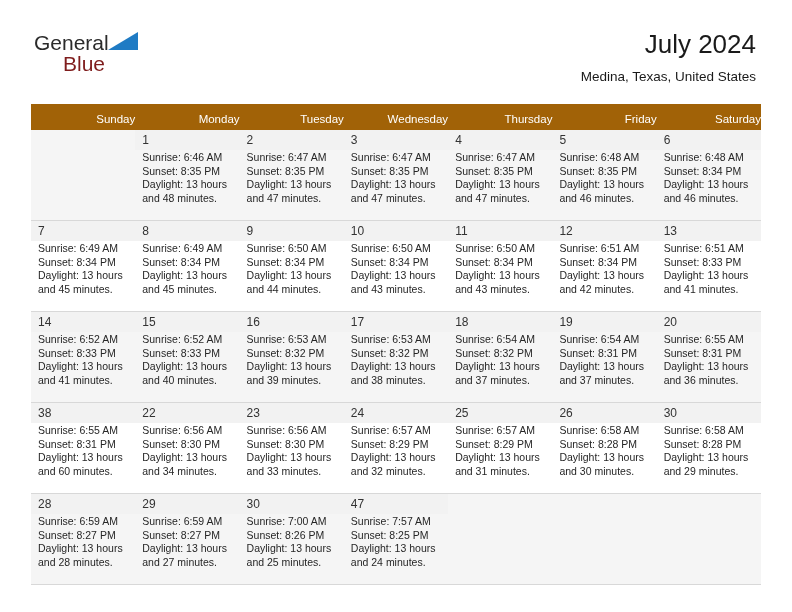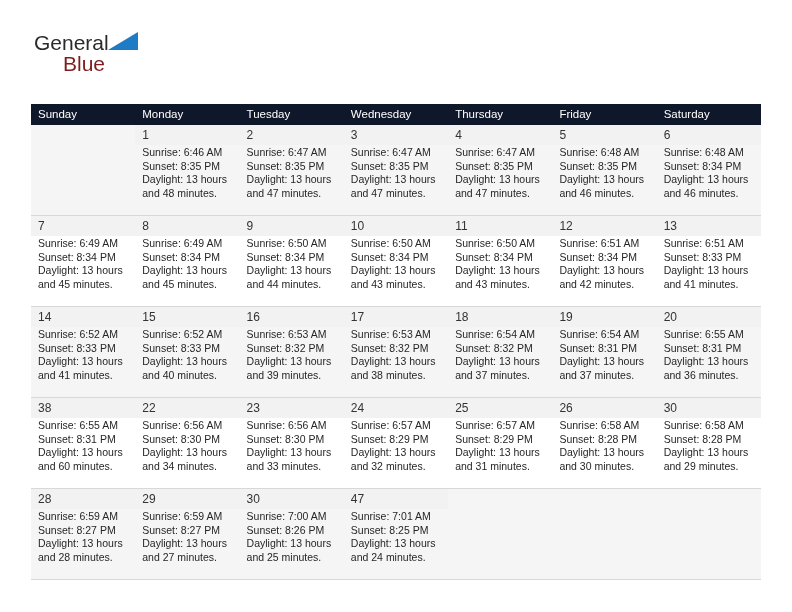--- a/index.html
+++ b/index.html
@@ -80,26 +80,26 @@
     left: 31px;
     top: 104px;
     width: 730px;
   }
   table.cal {
     width: 730px;
     border-collapse: collapse;
     table-layout: fixed;
   }
   table.cal th {
-    background: #0f172a;
+    background: #a16207;
     color: #ffffff;
     font-size: 11.5px;
     font-weight: normal;
-    text-align: left;
-    padding: 3px 0 5px 7px;
+    text-align: right;
+    padding: 9px 0 5px 7px;
     height: 21px;
     border: none;
   }
   table.cal td {
     vertical-align: top;
     border-bottom: 1px solid #d8d8d8;
     border-right: none;
     padding: 0;
     height: 90px;
     background: #ffffff;
@@ -145,20 +145,24 @@
 
     <div class="logo">
       <div>
         <span class="logo-general">General</span><span class="logo-tri"><svg width="34" height="22" viewBox="0 0 34 22">
               <polygon points="2,20 32,20 32,2" fill="#1f7bc4"></polygon>
             </svg></span>
       </div>
       <span class="logo-blue">Blue</span>
     </div>
 
+    <div class="title-block">
+      <div class="cal-title">July 2024</div>
+      <div class="cal-subtitle">Medina, Texas, United States</div>
+    </div>
 
   </div>
 
   <div class="cal-wrap">
     <table class="cal">
       <thead>
         <tr>
           <th>Sunday</th>
           <th>Monday</th>
           <th>Tuesday</th>
@@ -548,21 +552,21 @@
                   <div>Daylight: 13 hours</div>
                   <div>and 25 minutes.</div>
                 </div>
               </div>
             </td>
             <td>
               <div class="cell">
                 <div class="daynum-strip"></div>
                 <div class="daynum">47</div>
                 <div class="info">
-                  <div>Sunrise: 7:01 AM</div>
+                  <div>Sunrise: 7:57 AM</div>
                   <div>Sunset: 8:25 PM</div>
                   <div>Daylight: 13 hours</div>
                   <div>and 24 minutes.</div>
                 </div>
               </div>
             </td>
             <td class="empty">
               <div class="cell">
                 <div class="daynum-strip"></div>
                 <div class="daynum"></div>

